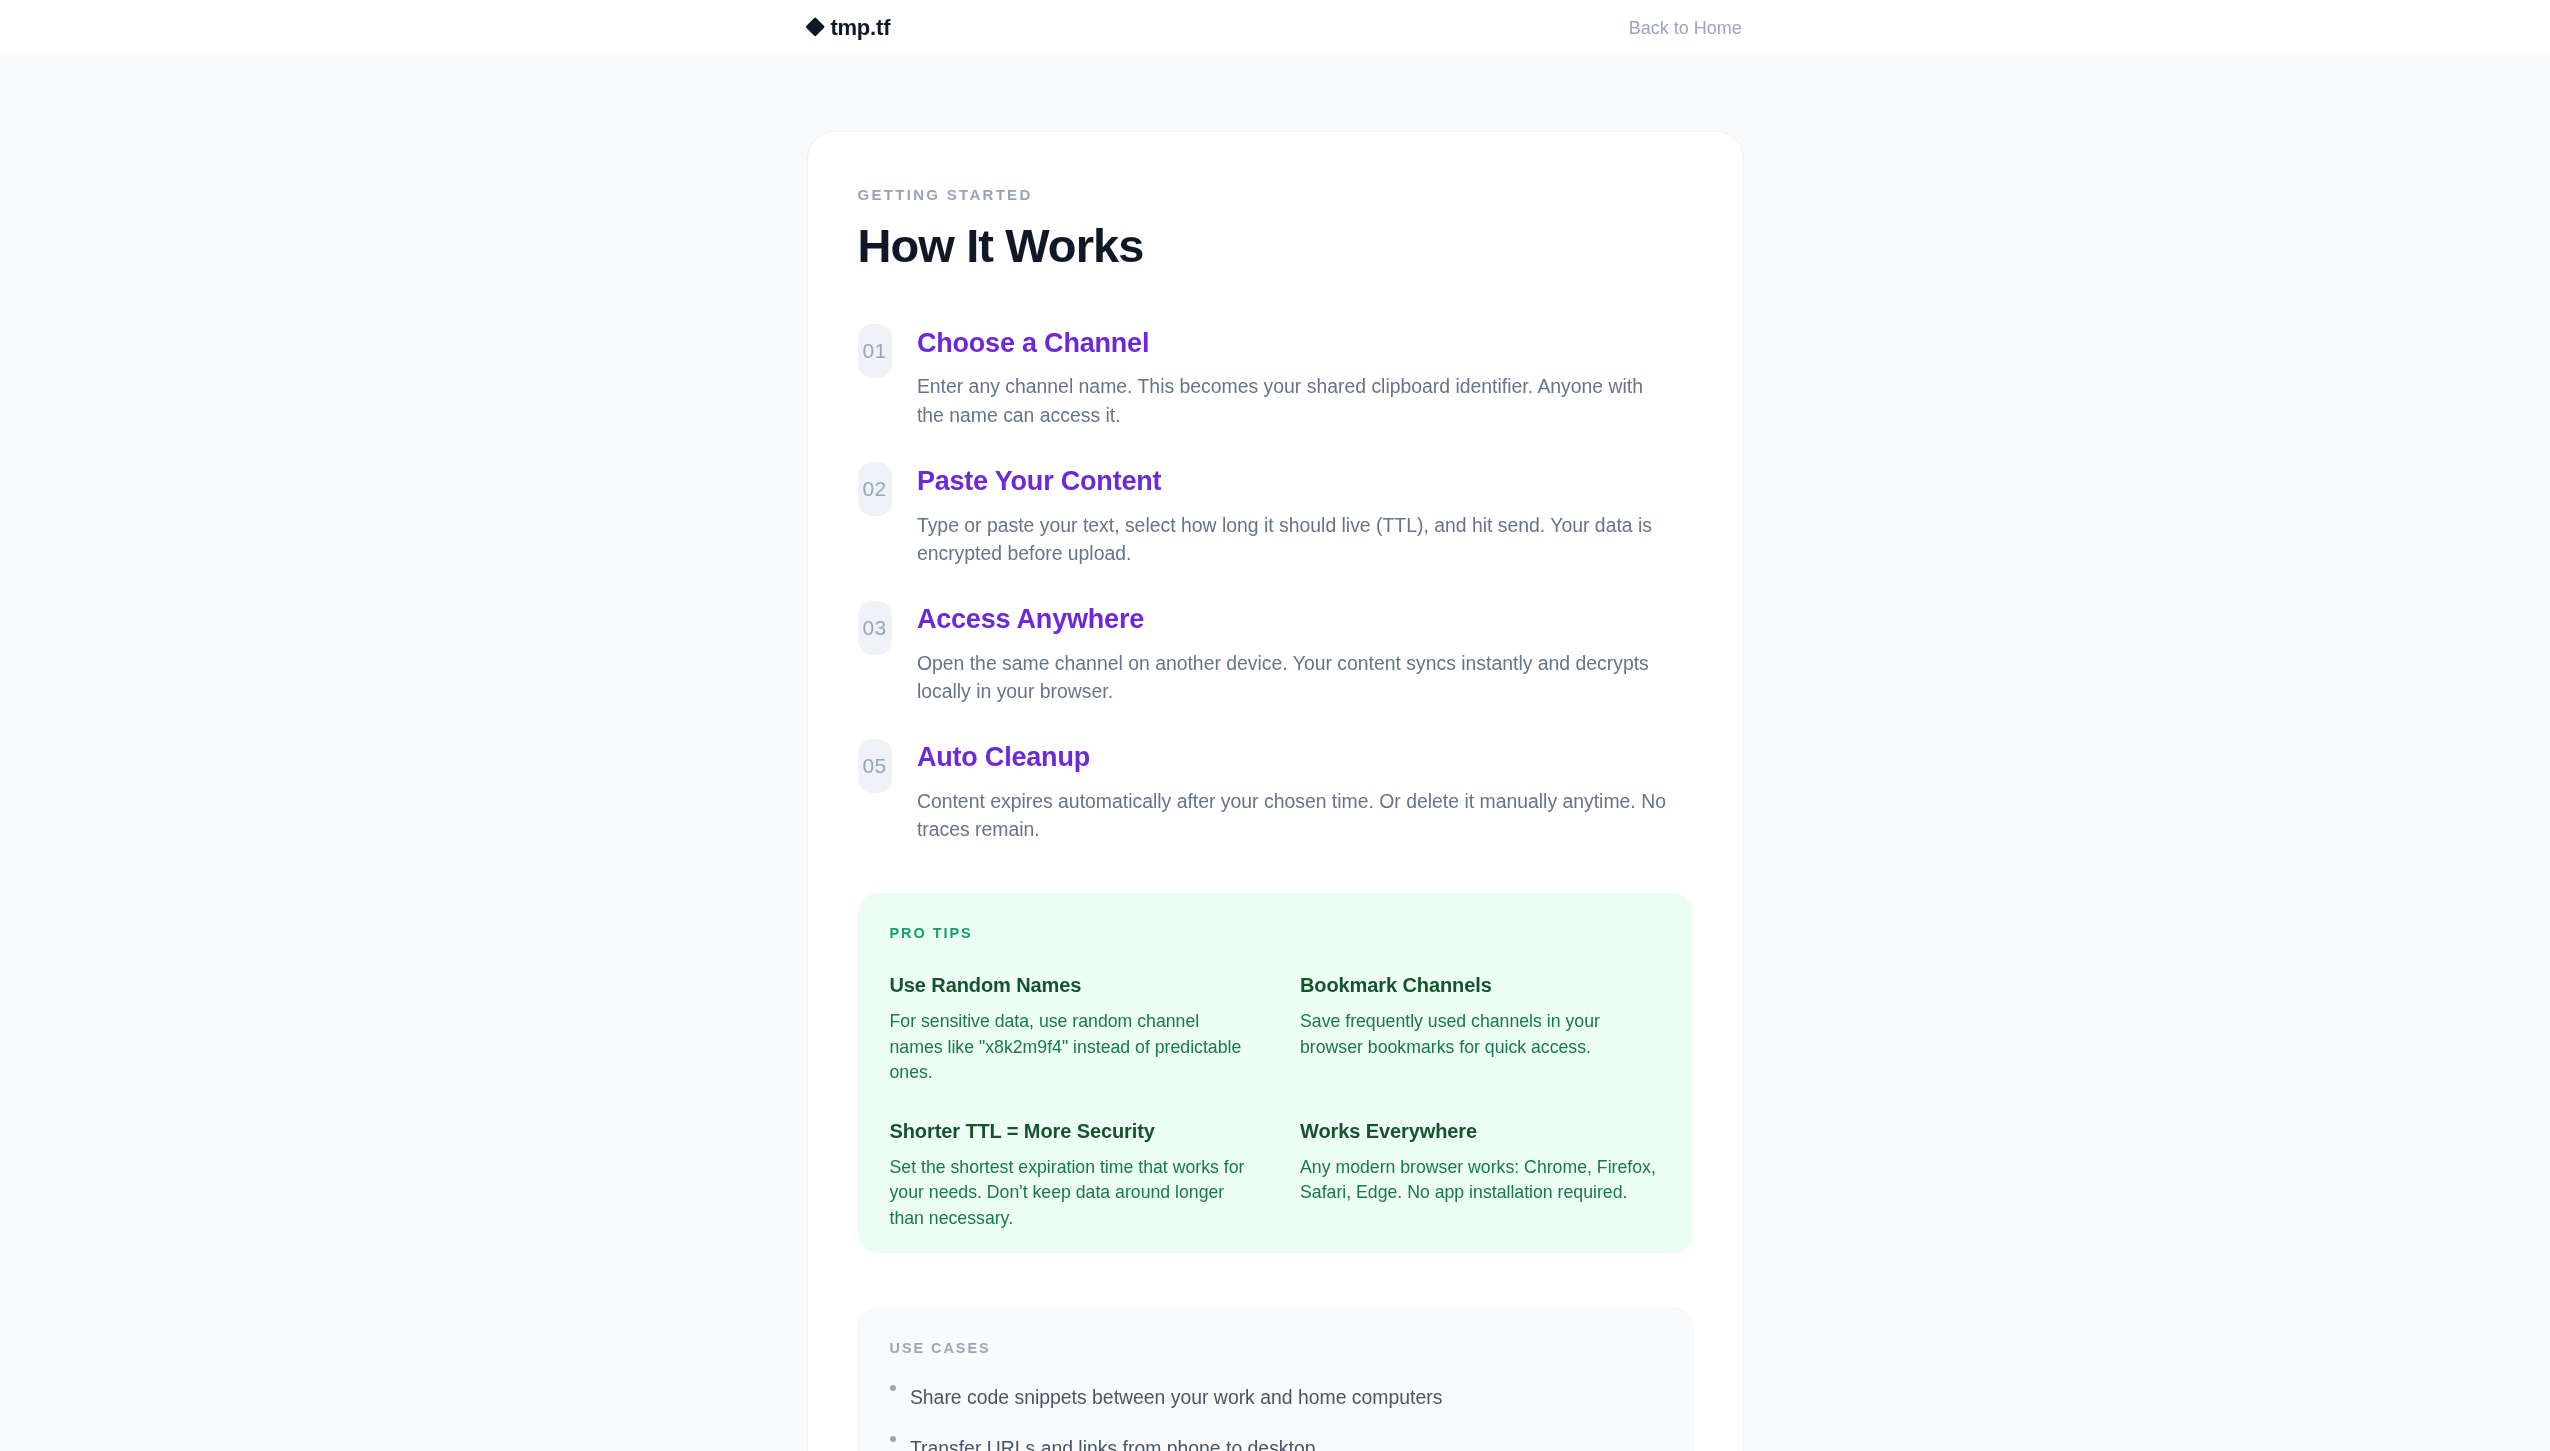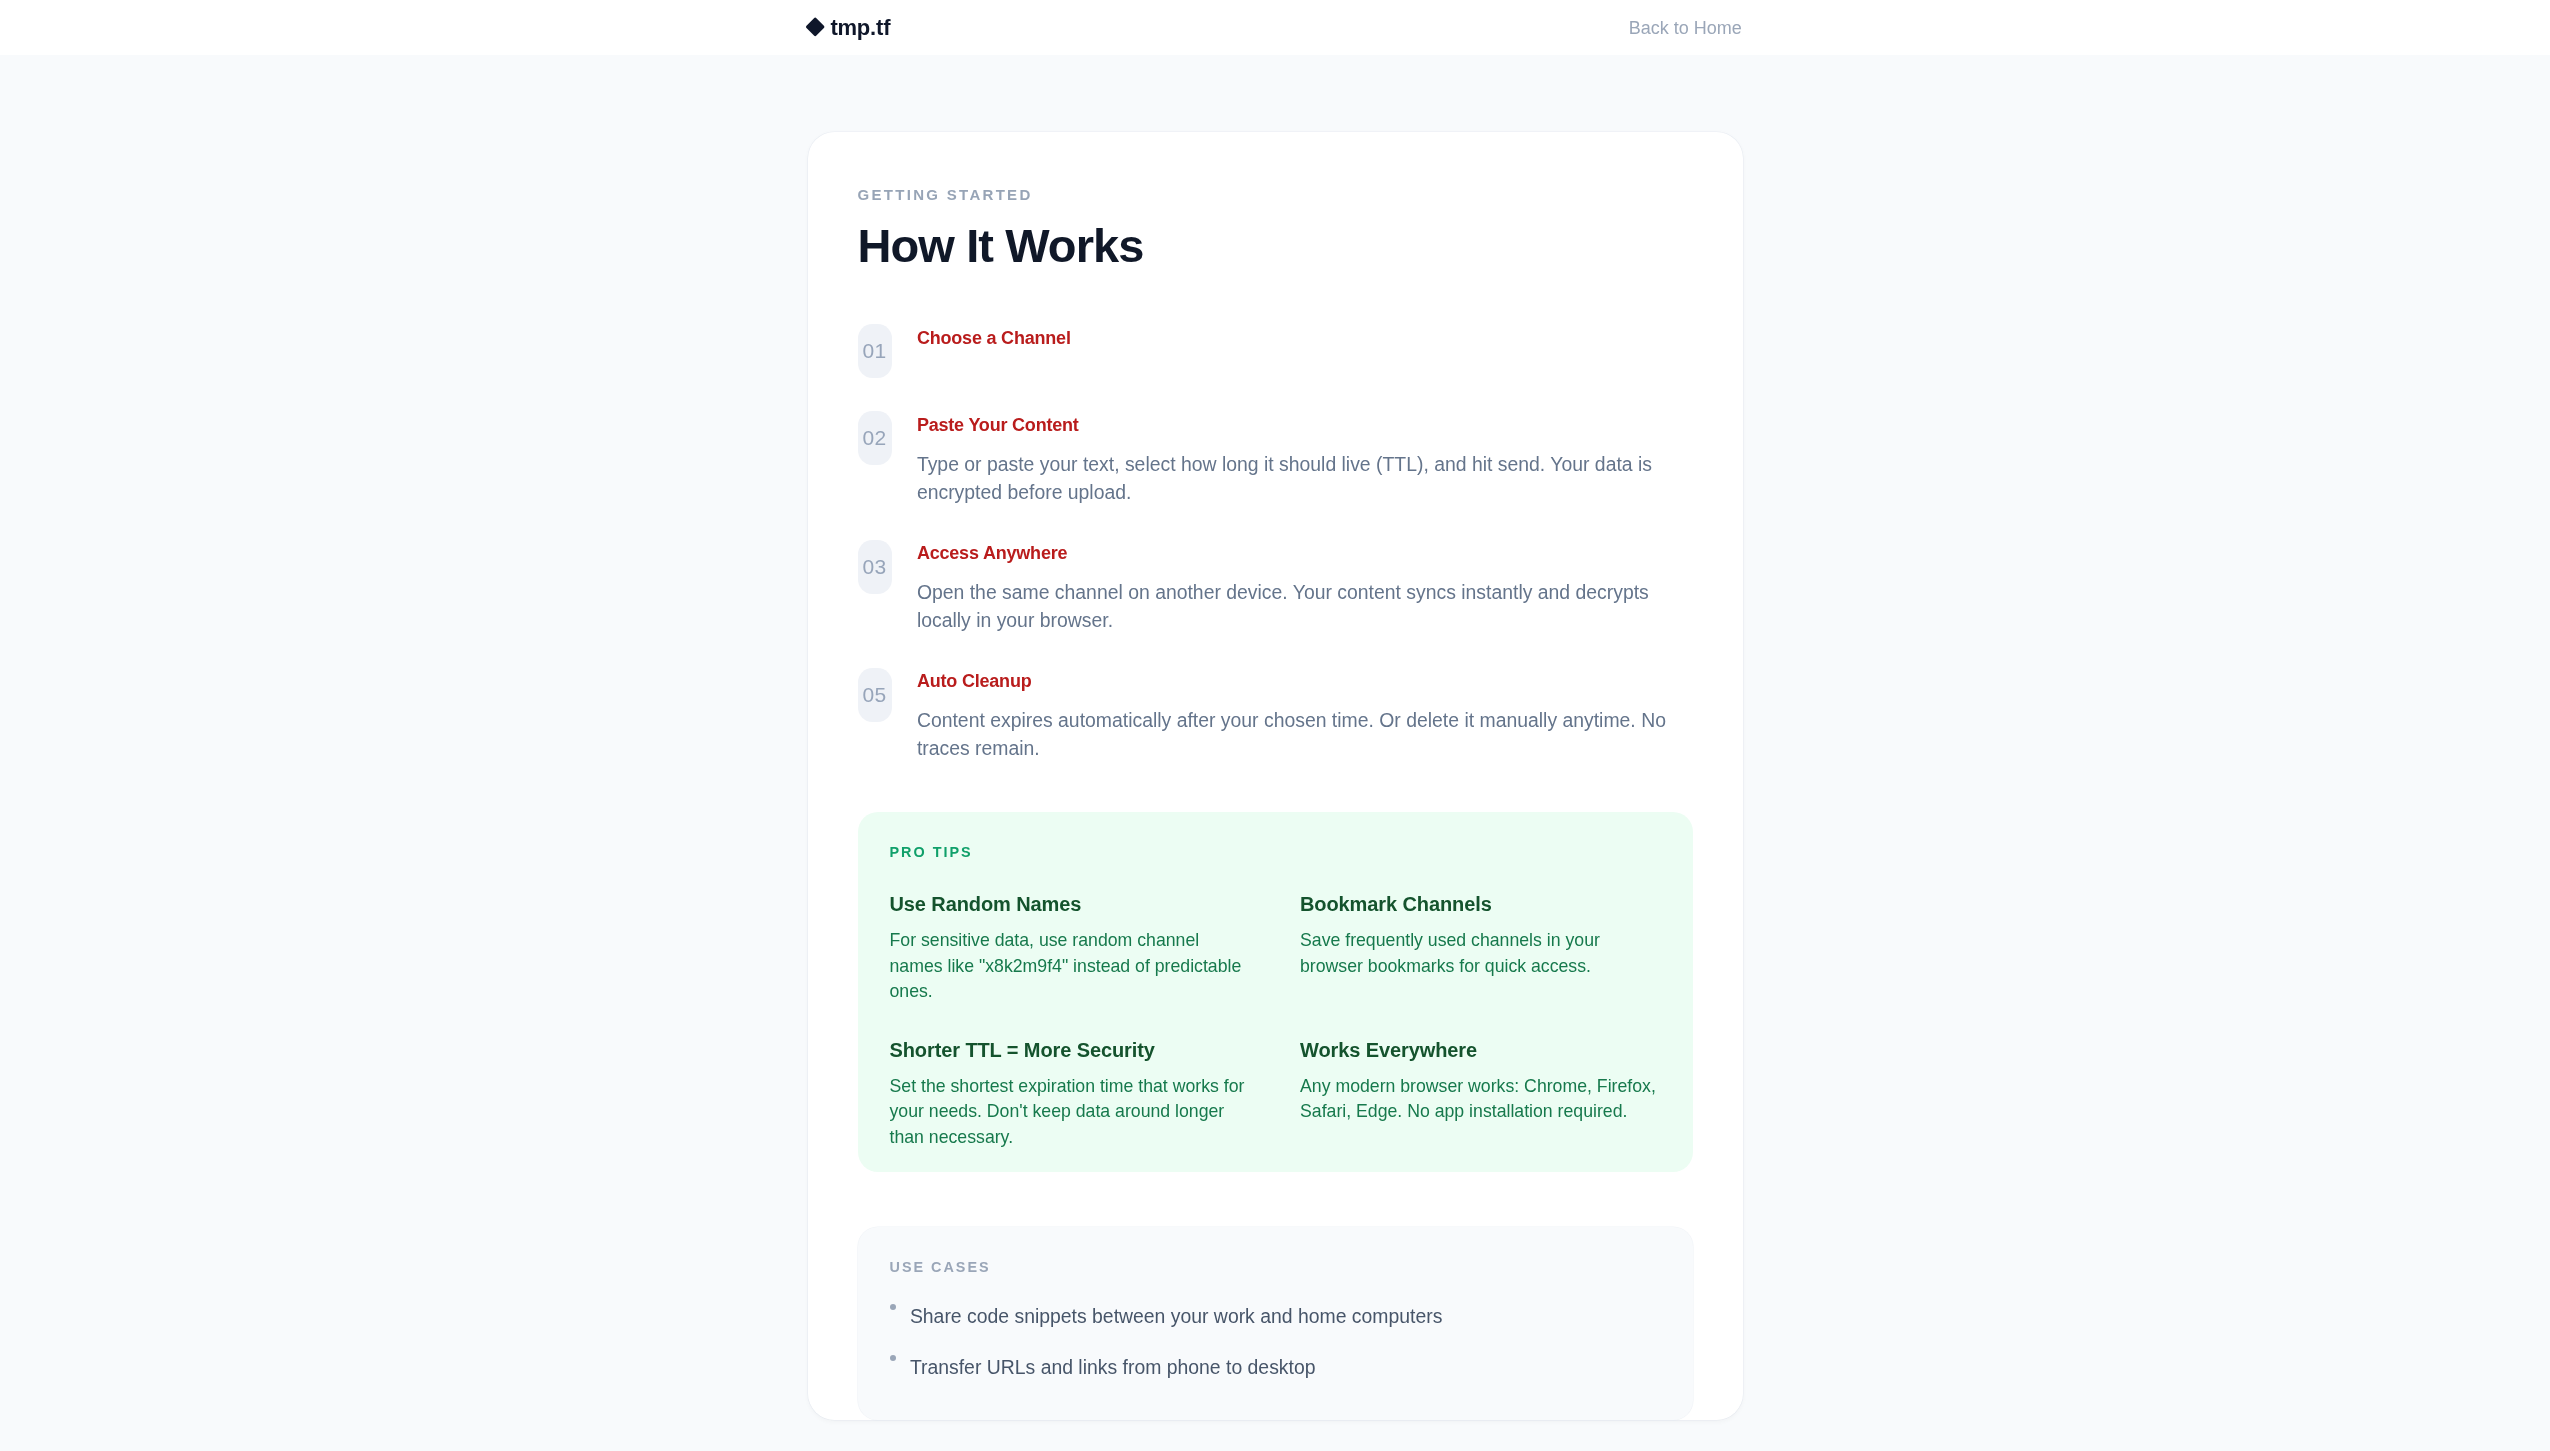--- a/index.html
+++ b/index.html
@@ -121,23 +121,23 @@
     border-radius:14.4px;
     display:flex;
     align-items:center;
     justify-content:center;
     font-size:21px;
     color:#97a5ba;
     letter-spacing:0.2px;
   }
   .step-body{padding-top:4.4px;max-width:755px;}
   .step-title{
-    font-size:18px;
-    font-weight:bold;
-    color:#b91c1c;
+    font-size:27px;
+    font-weight:bold;
+    color:#6d28d9;
     line-height:1.1;
     letter-spacing:-0.2px;
   }
   .step-desc{
     margin-top:14px;
     font-size:19.4px;
     color:#64748b;
     line-height:1.47;
     max-width:752px;
   }
@@ -236,20 +236,21 @@
 
     <div class="eyebrow">GETTING STARTED</div>
     <h1 class="page-title">How It Works</h1>
 
     <div class="steps">
 
       <div class="step">
         <div class="step-badge">01</div>
         <div class="step-body">
           <div class="step-title">Choose a Channel</div>
+          <div class="step-desc">Enter any channel name. This becomes your shared clipboard identifier. Anyone with the name can access it.</div>
         </div>
       </div>
 
       <div class="step">
         <div class="step-badge">02</div>
         <div class="step-body">
           <div class="step-title">Paste Your Content</div>
           <div class="step-desc">Type or paste your text, select how long it should live (TTL), and hit send. Your data is encrypted before upload.</div>
         </div>
       </div>

